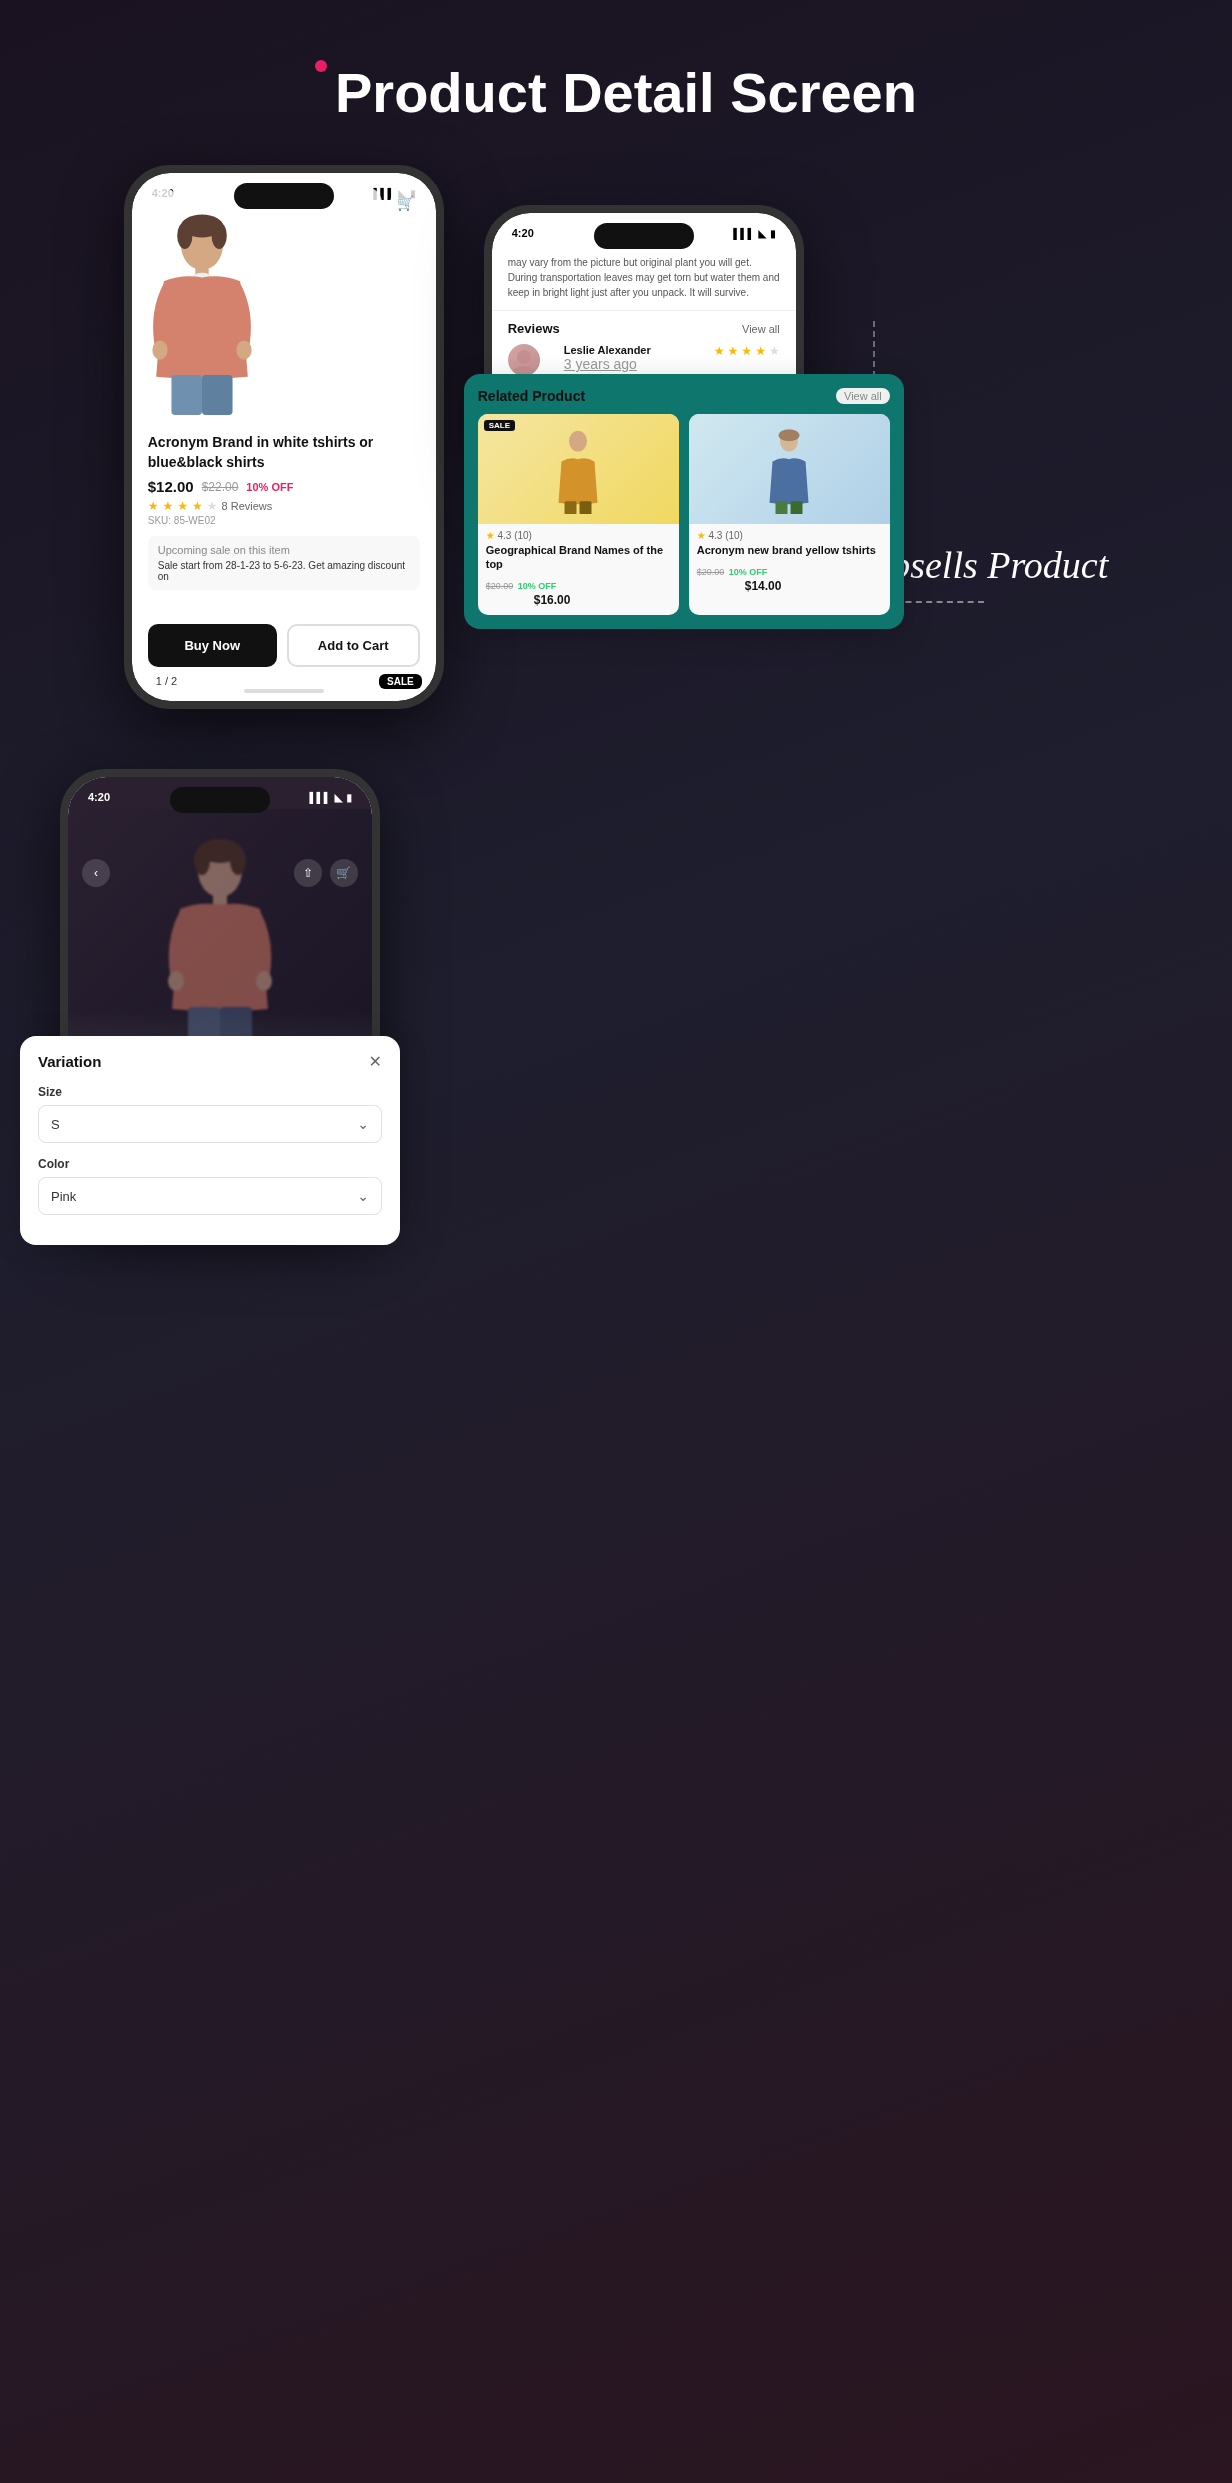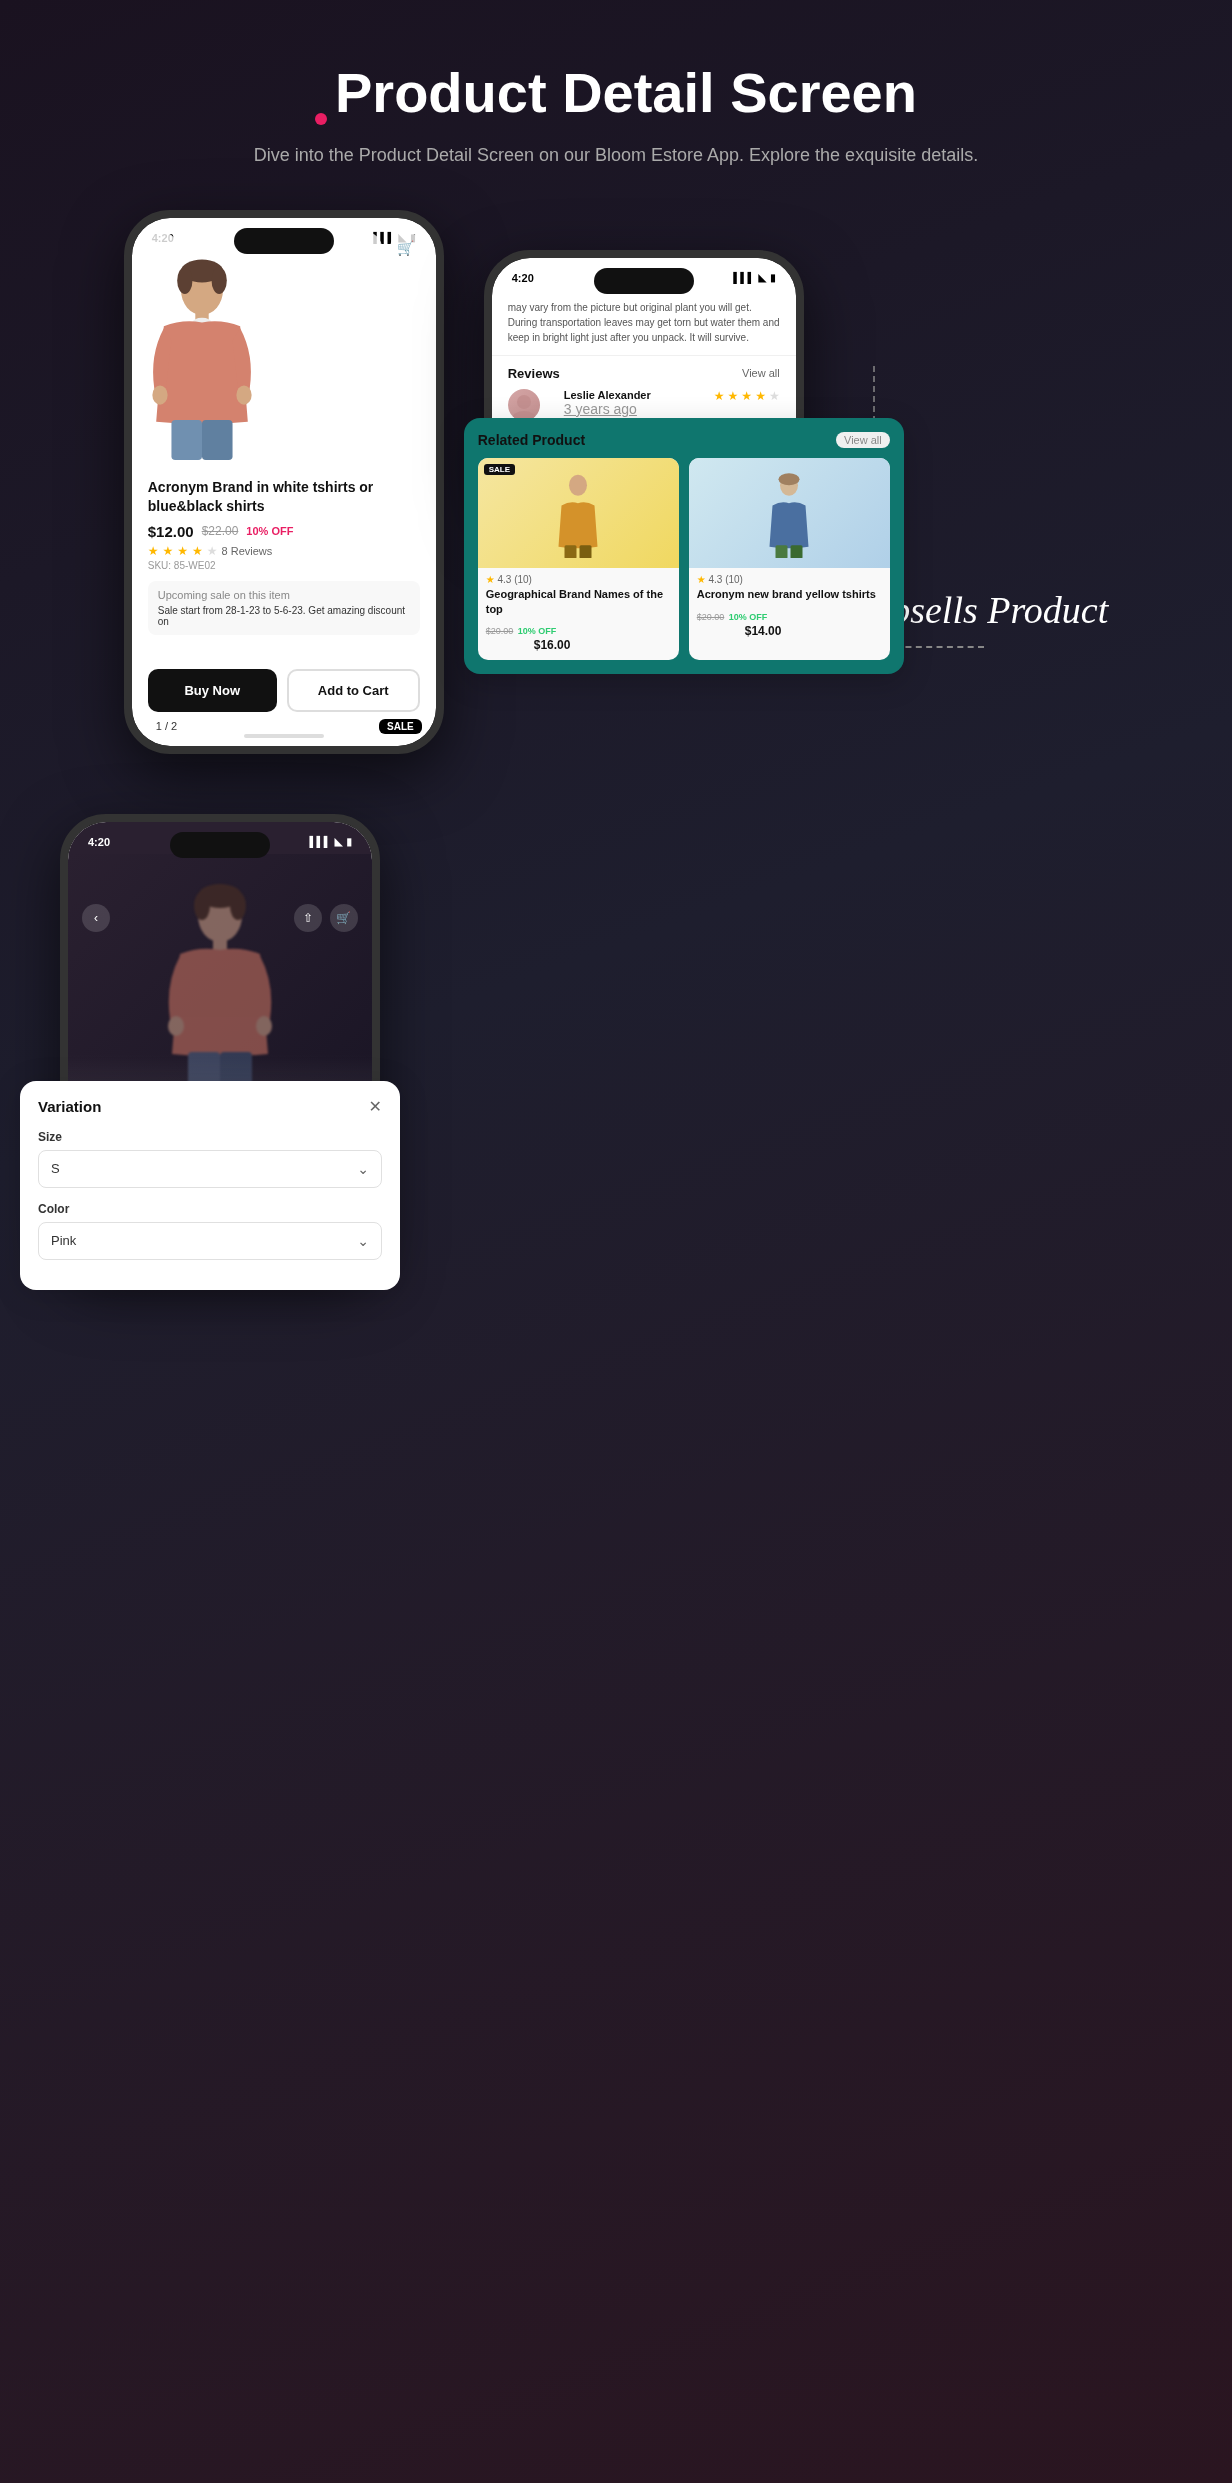--- a/index.html
+++ b/index.html
@@ -581,25 +581,24 @@
       width: 5px; height: 5px;
       border-radius: 50%;
       background: rgba(255,255,255,0.4);
     }
     .thumb-dot.active { background: #fff; }
   </style>
 </head>
 <body>
 
 <div class="header">
-  <div style="display:flex; align-items:flex-end; justify-content:center; gap:0;">
+  <div style="display:flex; align-items:flex-start; justify-content:center; gap:0;">
     <span class="header-dot"></span>
     <h1 class="header-title">Product Detail Screen</h1>
   </div>
-  <p class="header-subtitle">Dive into the Product Detail Screen on our Bloom Estore App. Explore the exquisite details.</p>
 </div>
 
 <div class="phones-container">
 
   <div class="phone" style="margin-top:0;">
     <div class="phone-notch"></div>
     <div class="phone-screen">
 
       <div class="status-bar">
         <span>4:20</span>

